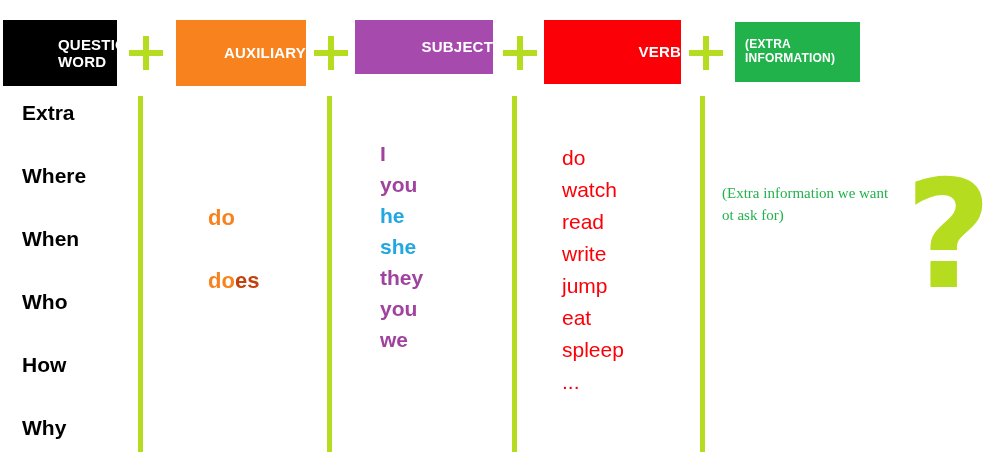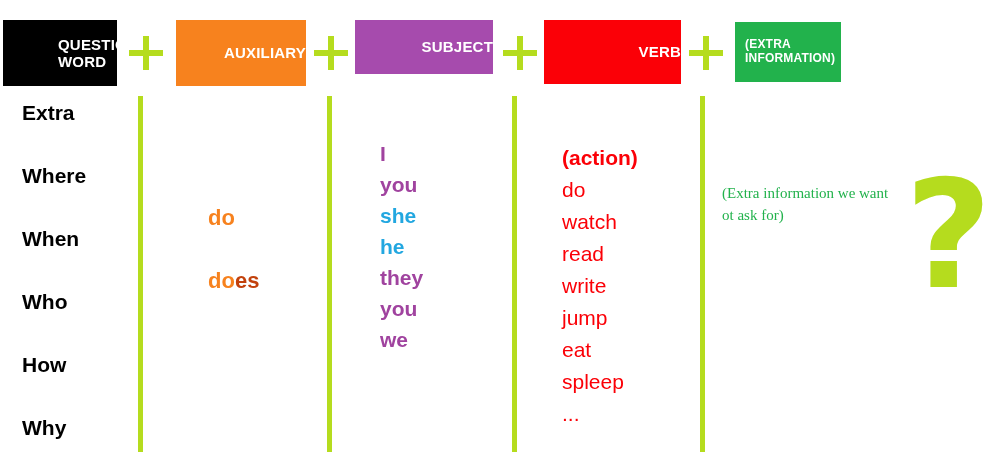--- a/index.html
+++ b/index.html
@@ -51,21 +51,21 @@
     left: 355px; top: 20px; width: 138px; height: 54px;
     background: #A64BAD;
     font-size: 15px;
   }
   #box-verb {
     left: 544px; top: 20px; width: 137px; height: 64px;
     background: #FB0007;
     font-size: 15px;
   }
   #box-extra {
-    left: 735px; top: 22px; width: 106px; height: 60px;
+    left: 735px; top: 22px; width: 125px; height: 60px;
     background: #22B24C;
     font-size: 12px;
   }
   #box-extra .hlabel { text-align: left; padding-left: 10px; }
 
   
   .plus {
     position: absolute;
     width: 34px;
     height: 34px;
@@ -242,29 +242,28 @@
       <span class="seg-orange">do</span><span class="seg-blue"></span>
     </div>
     <div class="aux">
       <span class="seg-orange">do</span><span class="seg-blue">es</span>
     </div>
   </div>
 
   <div id="col-subject">
     <div class="pron pron-purple">I</div>
     <div class="pron pron-purple">you</div>
+    <div class="pron pron-blue">he</div>
     <div class="pron pron-blue">she</div>
-    <div class="pron pron-blue">he</div>
     <div class="pron pron-purple">they</div>
     <div class="pron pron-purple">you</div>
     <div class="pron pron-purple">we</div>
   </div>
 
   <div id="col-verb">
-    <div class="verb action">(action)</div>
     <div class="verb">do</div>
     <div class="verb">watch</div>
     <div class="verb">read</div>
     <div class="verb">write</div>
     <div class="verb">jump</div>
     <div class="verb">eat</div>
     <div class="verb">spleep</div>
     <div class="verb">...</div>
   </div>
 

